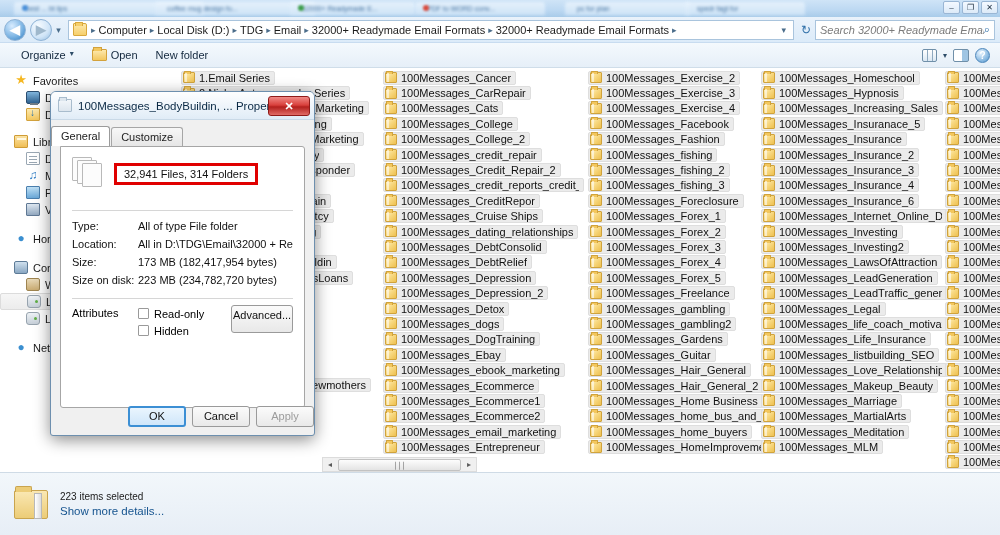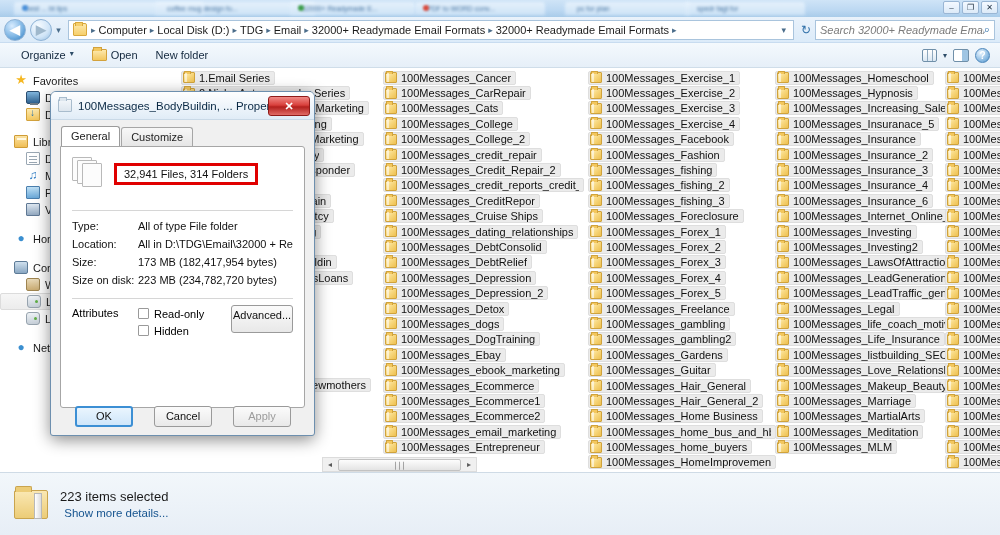--- a/index.html
+++ b/index.html
@@ -233,21 +233,21 @@
   }
   .sb-folder:before {
     content:''; position:absolute; left:0; top:-5px; width:15px; height:5px;
     background:#eccc77; border:1px solid #c9a44e; border-bottom:none; border-radius:2px 2px 0 0;
   }
   .sb-folder:after {
     content:''; position:absolute; right:5px; top:2px; width:6px; height:24px;
     background: linear-gradient(to right,#ffffff,#dcdcdc); border:1px solid #b8b8b8;
   }
   .sb-text { display: flex; flex-direction: column; gap: 3px; }
-  .sb-main { font-size: 13px; color: #1a1a1a; }
+  .sb-main { font-size: 10px; color: #1a1a1a; }
   .sb-link { font-size: 11.5px; color: #16548f; text-align: right; }
 
   
   .dlgshadow {
     position: absolute; left: 50px; top: 91px; width: 265px; height: 345px;
     box-shadow: 0 4px 16px rgba(0,0,0,.45);
     border-radius: 6px;
   }
   .dialog {
     position: absolute; left: 50px; top: 91px; width: 265px; height: 345px;
@@ -271,21 +271,21 @@
   }
   .dlg-title { font-size: 11.5px; color: #0b2a45; flex: 1; white-space: nowrap; overflow: hidden; }
   .dlg-close {
     width: 42px; height: 20px; flex: none;
     background: linear-gradient(to bottom,#f08a86 0%, #d9403c 45%, #b3201d 55%, #e06b66 100%);
     border: 1px solid #8f1a18; border-radius: 3px;
     color: #fff; font-size: 11px; font-weight: bold; text-align: center; line-height: 18px;
   }
   .dlg-tabs {
     display: flex; align-items: flex-end; height: 20px;
-    padding-left: 10px; margin-top: 6px;
+    margin-top: 6px;
   }
   .dlg-tab {
     font-size: 11px; padding: 3px 9px 3px 9px;
     border: 1px solid #a6a6a6; border-bottom: none;
     background: linear-gradient(to bottom,#f7f7f7,#e6e6e6);
     border-radius: 3px 3px 0 0; color: #222; margin-right: 1px;
   }
   .dlg-tab.active {
     background: #fff; border-color: #9b9b9b; position: relative; z-index: 2;
     padding-bottom: 4px;
@@ -322,21 +322,21 @@
     width: 11px; height: 11px; border: 1px solid #9a9a9a; background: #fff;
     border-radius: 1px; flex: none;
   }
   .advbtn {
     width: 62px; height: 28px; flex: none;
     border: 1px solid #9a9a9a; border-radius: 3px;
     background: linear-gradient(to bottom,#fbfbfb,#e8e8e8);
     font-size: 11px; text-align: center; line-height: 18px; color: #111;
   }
   .dlg-buttons {
-    position: absolute; right: 23px; bottom: 8px; display: flex; gap: 21px;
+    position: absolute; right: 0; bottom: 8px; display: flex; gap: 6px;
   }
   .dbtn {
     width: 58px; height: 21px; border: 1px solid #9a9a9a; border-radius: 3px;
     background: linear-gradient(to bottom,#fbfbfb,#e9e9e9);
     font-size: 11px; text-align: center; line-height: 19px; color: #111;
   }
   .dbtn.default {
     border: 2px solid #3c8fd4; background: linear-gradient(to bottom,#eaf5fe,#cfe6fa);
     line-height: 17px;
   }
@@ -729,26 +729,20 @@
             <span class="sel-bg">
               <span class="fileicon"></span>
               <span class="fname">100Messages_Entrepreneur</span>
             </span>
           </div>
         </div>
         <div class="collist" style="left: 427px; width: 192px;">
           <div class="fileitem">
             <span class="sel-bg">
               <span class="fileicon"></span>
-              <span class="fname">100Messages_Exercise_1</span>
-            </span>
-          </div>
-          <div class="fileitem">
-            <span class="sel-bg">
-              <span class="fileicon"></span>
               <span class="fname">100Messages_Exercise_2</span>
             </span>
           </div>
           <div class="fileitem">
             <span class="sel-bg">
               <span class="fileicon"></span>
               <span class="fname">100Messages_Exercise_3</span>
             </span>
           </div>
           <div class="fileitem">
@@ -883,21 +877,21 @@
               <span class="fname">100Messages_home_buyers</span>
             </span>
           </div>
           <div class="fileitem">
             <span class="sel-bg">
               <span class="fileicon"></span>
               <span class="fname">100Messages_HomeImprovement</span>
             </span>
           </div>
         </div>
-        <div class="collist" style="left: 614px; width: 190px;">
+        <div class="collist" style="left: 600px; width: 190px;">
           <div class="fileitem">
             <span class="sel-bg">
               <span class="fileicon"></span>
               <span class="fname">100Messages_Homeschool</span>
             </span>
           </div>
           <div class="fileitem">
             <span class="sel-bg">
               <span class="fileicon"></span>
               <span class="fname">100Messages_Hypnosis</span>

